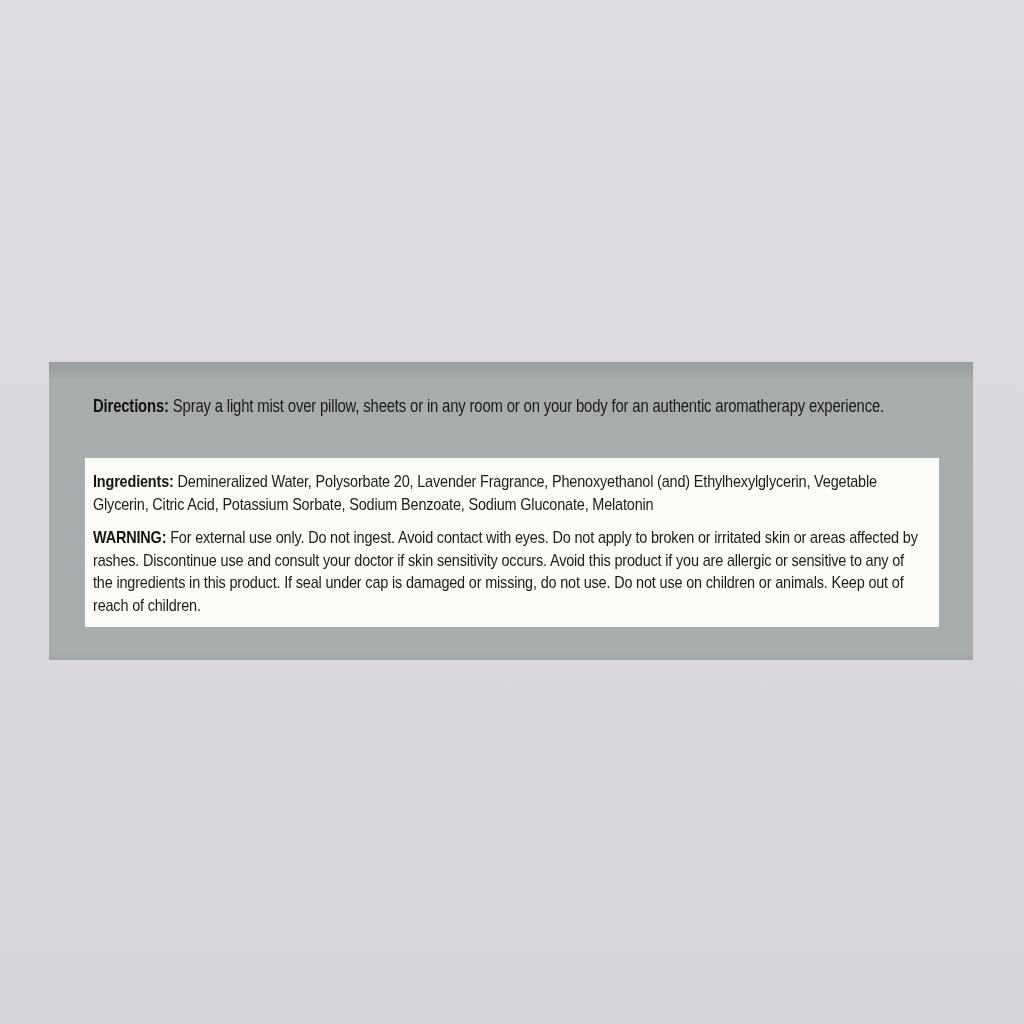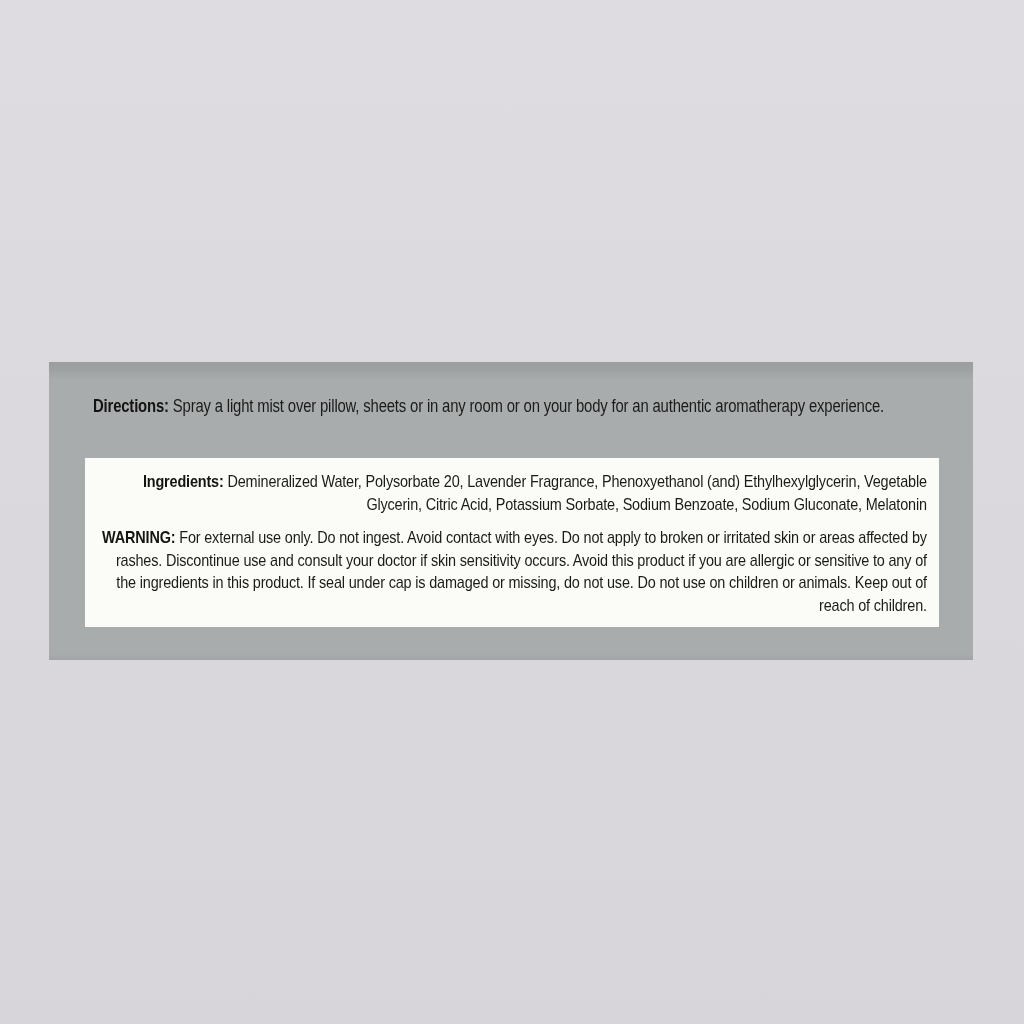--- a/index.html
+++ b/index.html
@@ -49,21 +49,20 @@
   }
   .white-box {
     position: absolute;
     left: 36px;
     top: 96px;
     width: 854px;
     height: 169px;
     background: #fbfcf7;
     box-sizing: border-box;
     padding: 13px 0 0 8px;
-    text-align: right;
   }
   .ingredients {
     margin: 0;
     width: 981px;
     font-size: 17px;
     line-height: 22.6px;
   }
   .warning {
     margin: 11px 0 0 0;
     width: 981px;

